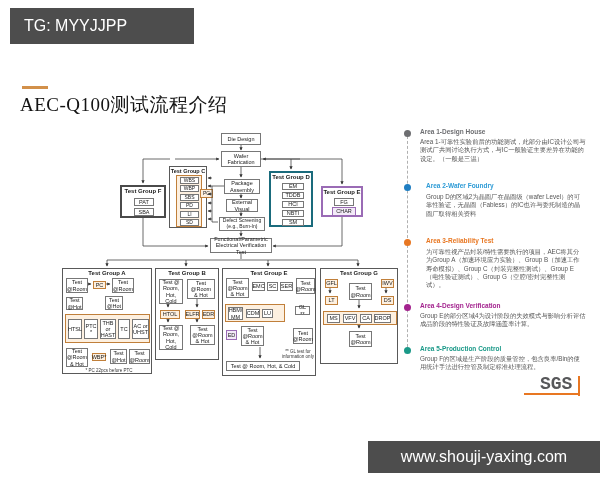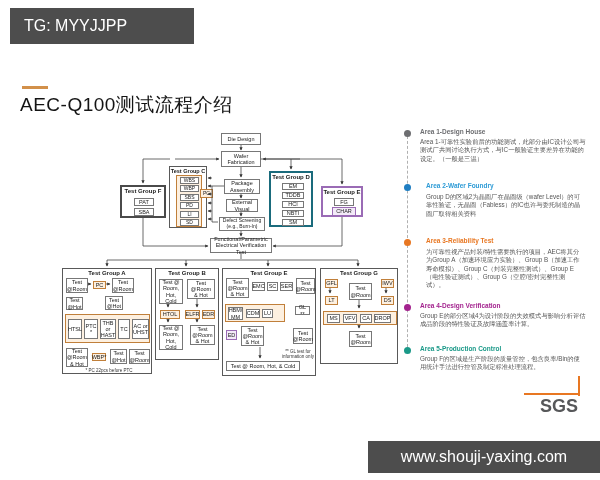--- a/index.html
+++ b/index.html
@@ -39,21 +39,21 @@
   .sgs{font-size:18px;font-weight:bold;color:#57585a;letter-spacing:0px;}
 </style>
 </head>
 <body>
 
 <div class="abs bar" style="left:10px;top:8px;width:170px;height:36px;padding-left:14px;font-size:16px;">
   <span>TG: MYYJJPP</span>
 </div>
 
 <div class="abs dash" style="left:22px;top:86px;width:26px;height:3px;"></div>
-<div class="abs title" style="left:20px;top:92px;">AEC-Q100测试流程介绍</div>
+<div class="abs title" style="left:20px;top:92px;font-family:Liberation Serif, serif;">AEC-Q100测试流程介绍</div>
 
 <div class="node" style="left:221px;top:133px;width:40px;height:12px;">Die Design</div>
 <div class="node" style="left:221px;top:151px;width:40px;height:16px;">Wafer Fabrication</div>
 <div class="node" style="left:224px;top:179px;width:36px;height:15px;">Package Assembly</div>
 <div class="node" style="left:226px;top:199px;width:32px;height:13px;">External Visual</div>
 <div class="node" style="left:219px;top:217px;width:46px;height:14px;font-size:5px;">Defect Screening (e.g., Burn-In)</div>
 <div class="node" style="left:210px;top:238px;width:62px;height:15px;">Functional/Parametric Electrical Verification Test</div>
 
 <div class="grp gf" style="left:120px;top:185px;width:46px;height:33px;">
   <div class="t">Test Group F</div>
@@ -220,19 +220,19 @@
 <div class="ab" style="left:426px;top:248px;width:158px;">为可靠性视产品封装/特性需要执行的项目，AEC将其分为Group A（加速环境应力实验）、Group B（加速工作寿命模拟）、Group C（封装完整性测试）、Group E（电性验证测试）、Group G（空腔/密封完整性测试）。</div>
 
 <span class="dot c4" style="left:404px;top:304px;"></span>
 <div class="ah c4" style="left:420px;top:302px;">Area 4-Design Verification</div>
 <div class="ab" style="left:420px;top:312px;width:166px;">Group E的部分区域4为设计阶段的失效模式与影响分析评估成品阶段的特性验证及故障涵盖率计算。</div>
 
 <span class="dot c5" style="left:404px;top:347px;"></span>
 <div class="ah c5" style="left:420px;top:345px;">Area 5-Production Control</div>
 <div class="ab" style="left:420px;top:355px;width:166px;">Group F的区域是生产阶段的质量管控，包含良率/Bin的使用统计手法进行控管及制定标准处理流程。</div>
 
-<div class="abs sgs" style="left:540px;top:396px;">SGS</div>
+<div class="abs sgs" style="left:540px;top:374px;font-family:Liberation Mono, monospace;">SGS</div>
 <div class="abs" style="left:524px;top:393px;width:54px;height:2px;background:#e87722;"></div>
 <div class="abs" style="left:578px;top:376px;width:2px;height:20px;background:#e87722;"></div>
 
 <div class="abs bar" style="left:368px;top:441px;width:232px;height:32px;justify-content:center;font-size:16px;">
   <span>www.shouji-yaxing.com</span>
 </div>
 
 </body></html>

